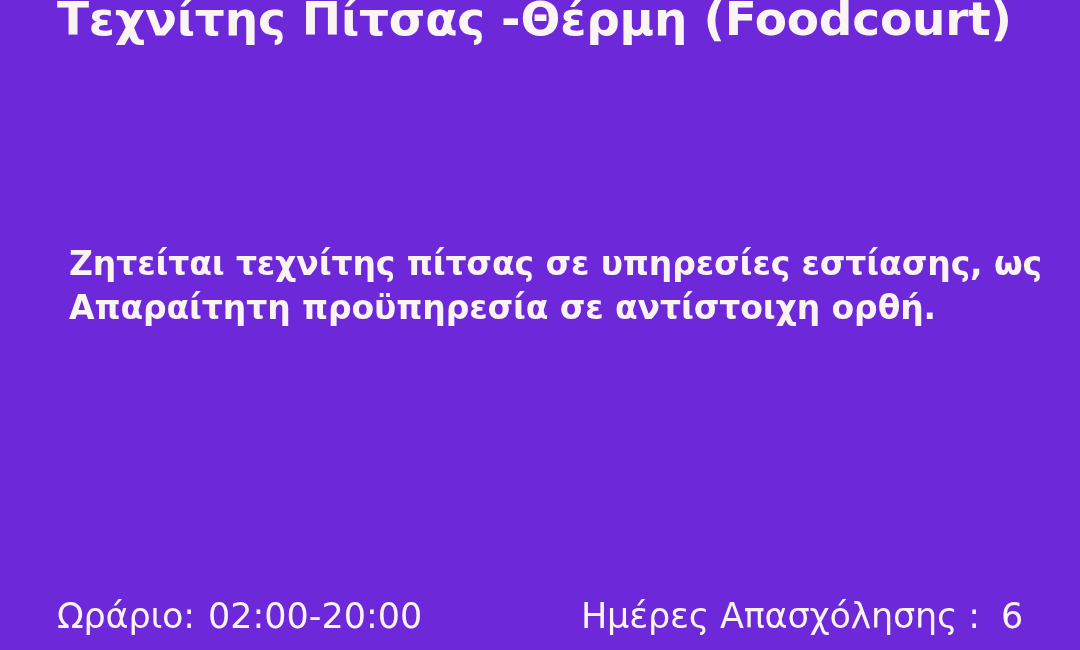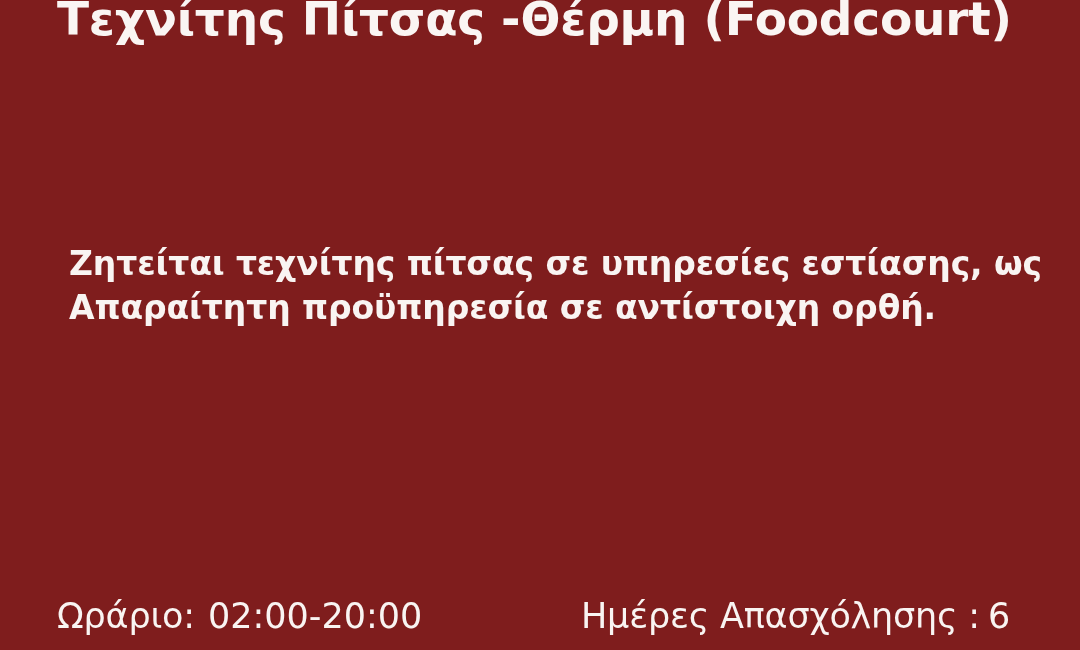--- a/index.html
+++ b/index.html
@@ -15,21 +15,21 @@
     background: #b00404;
     font-family: "DejaVu Sans", sans-serif;
     -webkit-font-smoothing: antialiased;
   }
 
   .poster {
     position: relative;
     box-sizing: border-box;
     width: 1080px;
     height: 650px;
-    background: #7f1d1d;
+    background: #6d28d9;
     color: #f9f4f2;
     padding: 0 57px;
   }
 
   
   .poster-title {
     position: absolute;
     left: 57px;
     top: -9px;
     margin: 0;
@@ -82,20 +82,21 @@
     line-height: 44px;
     color: #f9f4f2;
   }
 
   .meta-hours {
     left: 57px;
   }
 
   .meta-days {
     left: 581px;
+    gap: 13px;
   }
 
   .meta-label {
     font-weight: 400;
     letter-spacing: -0.2px;
   }
 
   .meta-value {
     font-weight: 400;
     letter-spacing: 0;

